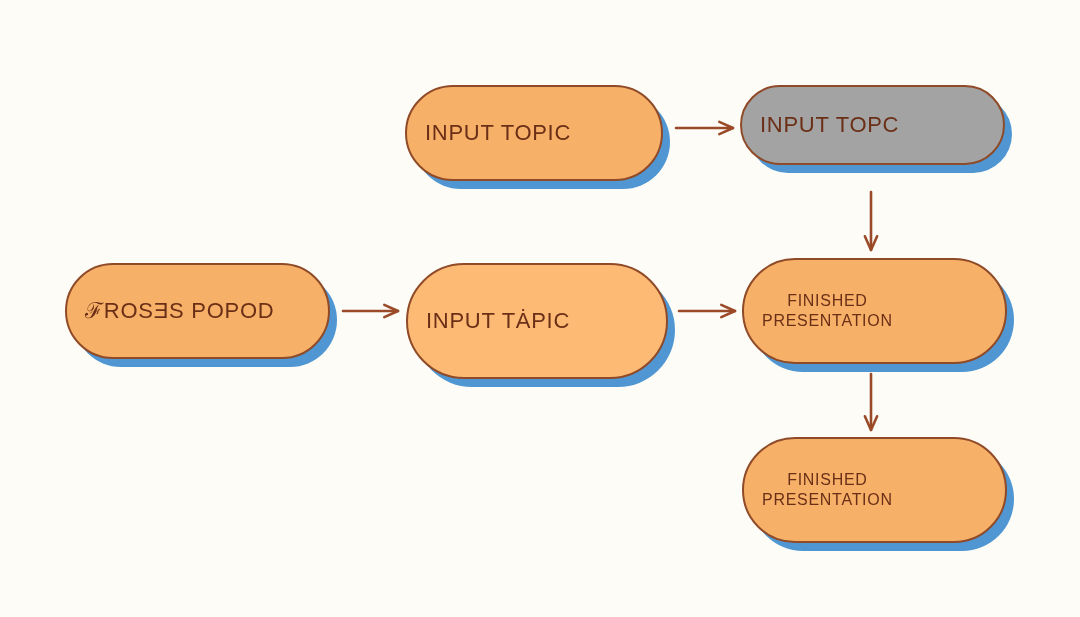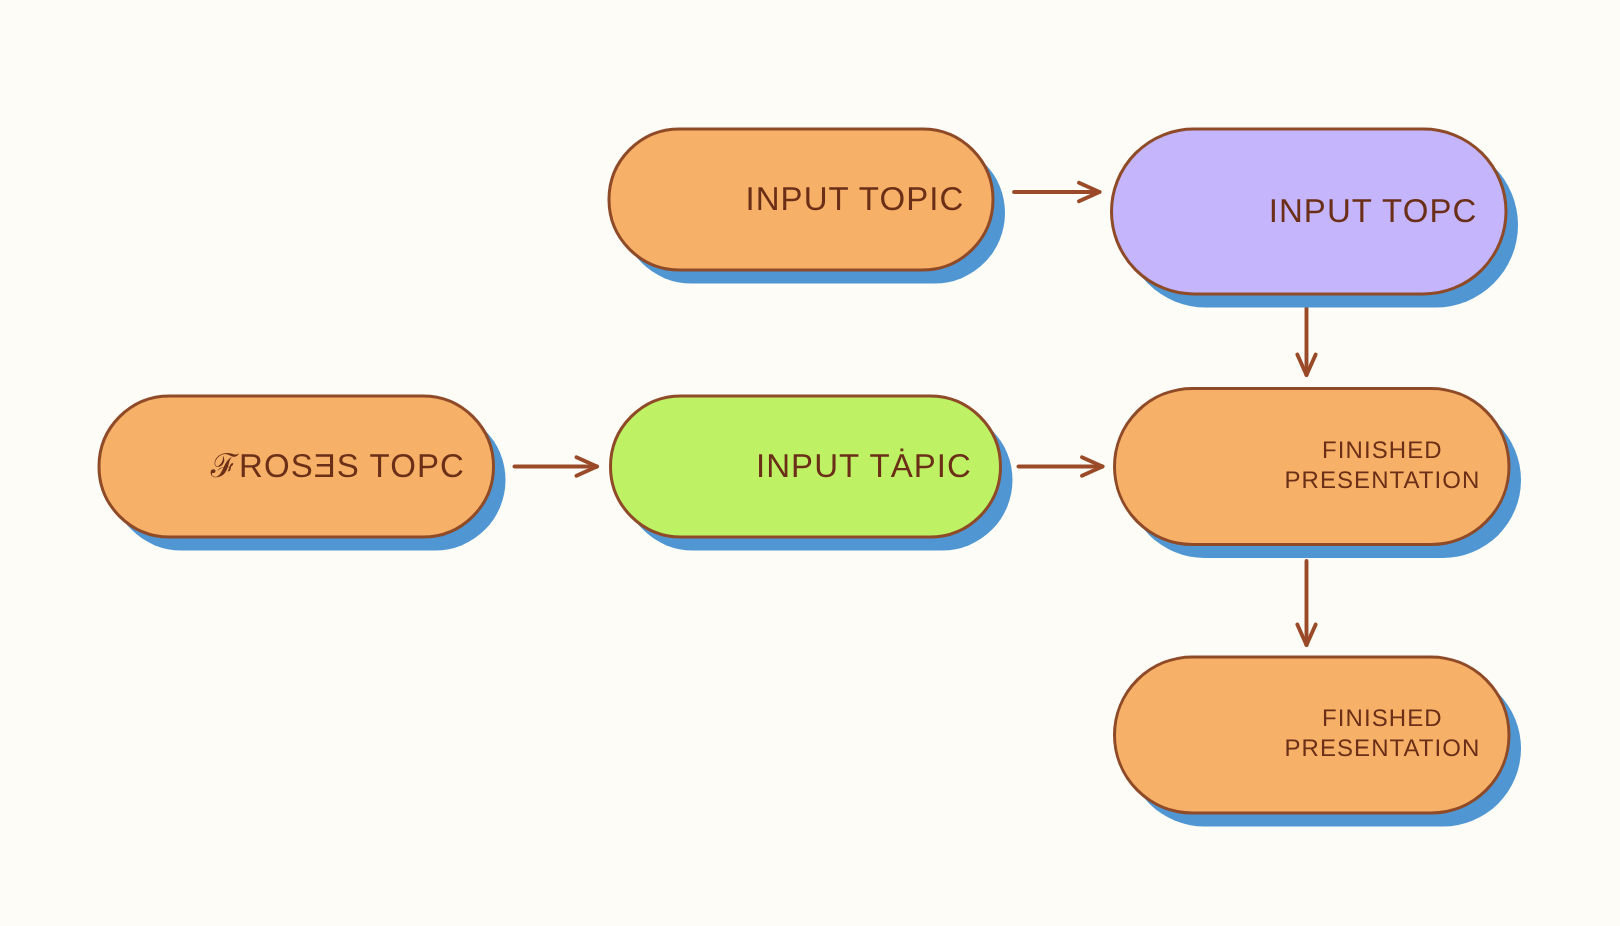--- a/index.html
+++ b/index.html
@@ -26,21 +26,21 @@
     top: 0;
     width: 1080px;
     height: 617px;
     pointer-events: none;
   }
   .node {
     position: absolute;
     box-sizing: border-box;
     display: flex;
     align-items: center;
-    justify-content: flex-end;
+    justify-content: flex-start;
     text-align: center;
     background: #f6b068;
     border: 2.5px solid #8f4a28;
     border-radius: 999px;
     box-shadow: 8px 9px 0 -1px #4f96d2;
     color: #6b2f17;
     letter-spacing: 0.045em;
     line-height: 1.22;
     z-index: 2;
   }
@@ -78,27 +78,27 @@
       <g>
         <line x1="871" y1="374" x2="871" y2="430" stroke="#9a4a28" stroke-width="2.6" stroke-linecap="round"></line>
         <path d="M 877.12 416.30 L 871 430 L 864.88 416.30" fill="none" stroke="#9a4a28" stroke-width="2.6" stroke-linecap="round" stroke-linejoin="round"></path>
       </g>
     </svg>
 
   <div id="node-layer">
       <div class="node n-single" style="left: 405px; top: 85px; width: 258px; height: 96px; background: rgb(246, 176, 104); border-color: rgb(143, 74, 40); color: rgb(107, 47, 23); box-shadow: rgb(79, 150, 210) 8px 9px 0px -1px;">
         <span class="node-label">INPUT TOPIC</span>
       </div>
-      <div class="node n-single" style="left: 740px; top: 85px; width: 265px; height: 112px; background: #c4b5fd; border-color: rgb(143, 74, 40); color: rgb(107, 47, 23); box-shadow: rgb(79, 150, 210) 8px 9px 0px -1px;">
+      <div class="node n-single" style="left: 740px; top: 85px; width: 265px; height: 80px; background: #a3a3a3; border-color: rgb(143, 74, 40); color: rgb(107, 47, 23); box-shadow: rgb(79, 150, 210) 8px 9px 0px -1px;">
         <span class="node-label">INPUT TOPC</span>
       </div>
       <div class="node n-single" style="left: 65px; top: 263px; width: 265px; height: 96px; background: rgb(246, 176, 104); border-color: rgb(143, 74, 40); color: rgb(107, 47, 23); box-shadow: rgb(79, 150, 210) 8px 9px 0px -1px;">
-        <span class="node-label">ℱROSƎS TOPC</span>
+        <span class="node-label">ℱROSƎS POPOD</span>
       </div>
-      <div class="node n-single" style="left: 406px; top: 263px; width: 262px; height: 96px; background: #bef264; border-color: rgb(143, 74, 40); color: rgb(107, 47, 23); box-shadow: rgb(79, 150, 210) 8px 9px 0px -1px;">
+      <div class="node n-single" style="left: 406px; top: 263px; width: 262px; height: 116px; background: #fdba74; border-color: rgb(143, 74, 40); color: rgb(107, 47, 23); box-shadow: rgb(79, 150, 210) 8px 9px 0px -1px;">
         <span class="node-label">INPUT TȦPIC</span>
       </div>
       <div class="node n-double" style="left: 742px; top: 258px; width: 265px; height: 106px; background: rgb(246, 176, 104); border-color: rgb(143, 74, 40); color: rgb(107, 47, 23); box-shadow: rgb(79, 150, 210) 8px 9px 0px -1px;">
         <span class="node-label">FINISHED
 PRESENTATION</span>
       </div>
       <div class="node n-double" style="left: 742px; top: 437px; width: 265px; height: 106px; background: rgb(246, 176, 104); border-color: rgb(143, 74, 40); color: rgb(107, 47, 23); box-shadow: rgb(79, 150, 210) 8px 9px 0px -1px;">
         <span class="node-label">FINISHED
 PRESENTATION</span>
       </div>

